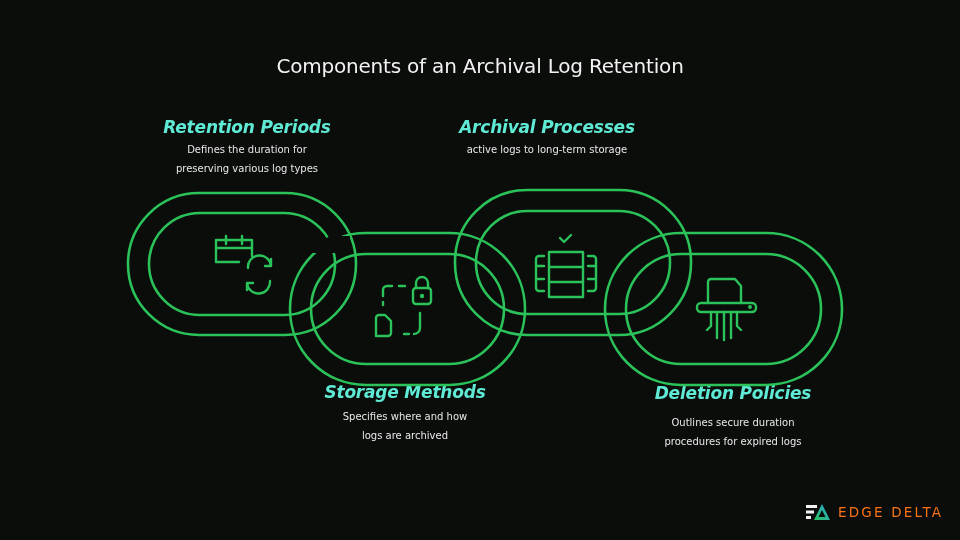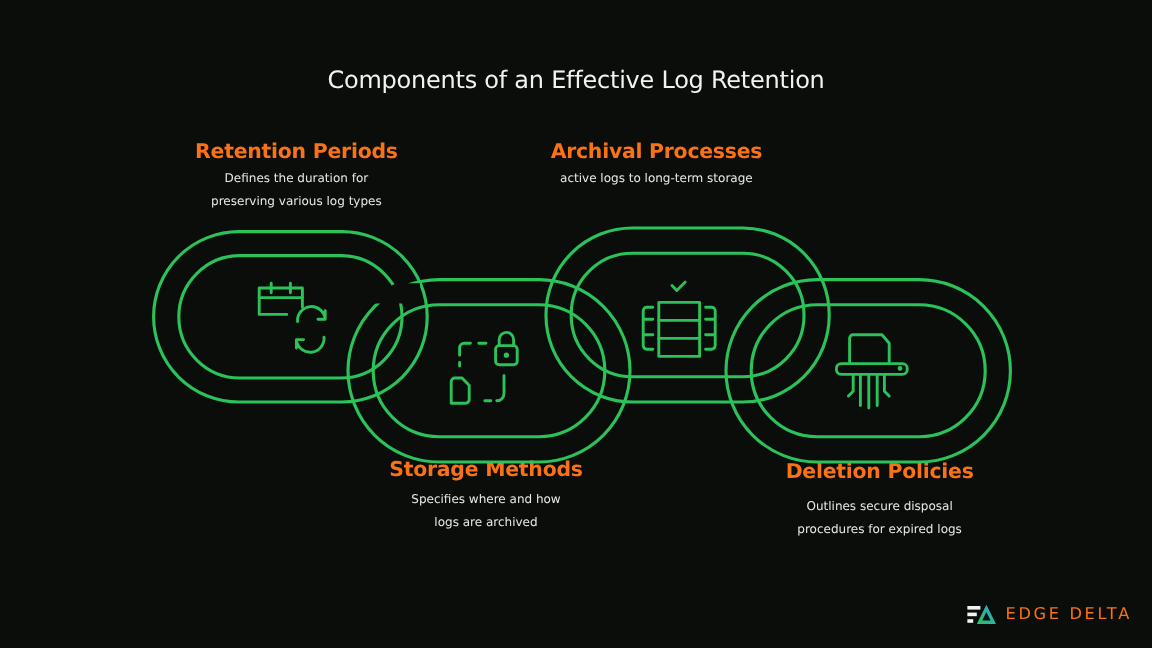--- a/index.html
+++ b/index.html
@@ -8,22 +8,23 @@
     background: #0b0d0b;
     font-family: "DejaVu Sans", "Liberation Sans", sans-serif;
     position: relative;
   }
   .title {
     position: absolute; left: 0; width: 960px; top: 54px;
     text-align: center; color: #f2f2f2; font-size: 20px; letter-spacing: -0.2px;
   }
   .block { position: absolute; text-align: center; }
   .block .head {
-    color: #f97316; font-weight: bold; font-size: 17px; letter-spacing: -0.2px;
+    color: #5eead4; font-weight: bold; font-size: 17px; letter-spacing: -0.2px;
     line-height: 24px;
+    font-style: italic;
   }
   .block .desc {
     color: #e8e8e8; font-size: 10px; line-height: 19px; margin-top: 1px;
   }
   #b1 { left: 127px; width: 240px; top: 115px; }
   #b2 { left: 412px; width: 270px; top: 115px; }
   #b3 { left: 294px; width: 222px; top: 380px; }
   #b3 .desc { margin-top: 3px; }
   #b4 { left: 620px; width: 226px; top: 381px; }
   #b4 .desc { margin-top: 8px; }
@@ -32,21 +33,21 @@
     position: absolute; left: 806px; top: 502px; height: 20px;
     display: flex; align-items: center; gap: 8px;
   }
   .logo .word {
     color: #f97316; font-size: 13.5px; letter-spacing: 2.2px; font-weight: 500;
   }
 </style>
 </head>
 <body>
 
-<div class="title">Components of an Effective Log Retention</div>
+<div class="title">Components of an Archival Log Retention</div>
 
 <div class="block" id="b1">
   <div class="head">Retention Periods</div>
   <div class="desc">
     <div>Defines the duration for</div>
     <div>preserving various log types</div>
   </div>
 </div>
 
 <div class="block" id="b2">
@@ -60,21 +61,21 @@
   <div class="head">Storage Methods</div>
   <div class="desc">
     <div>Specifies where and how</div>
     <div>logs are archived</div>
   </div>
 </div>
 
 <div class="block" id="b4">
   <div class="head">Deletion Policies</div>
   <div class="desc">
-    <div>Outlines secure disposal</div>
+    <div>Outlines secure duration</div>
     <div>procedures for expired logs</div>
   </div>
 </div>
 
 <svg class="chain" width="960" height="540" viewBox="0 0 960 540" fill="none" stroke="#2bc25a" stroke-width="2.6" stroke-linecap="round" stroke-linejoin="round">
   <defs>
 
     <mask id="m1">
       <rect x="0" y="0" width="960" height="540" fill="white"></rect>
 

